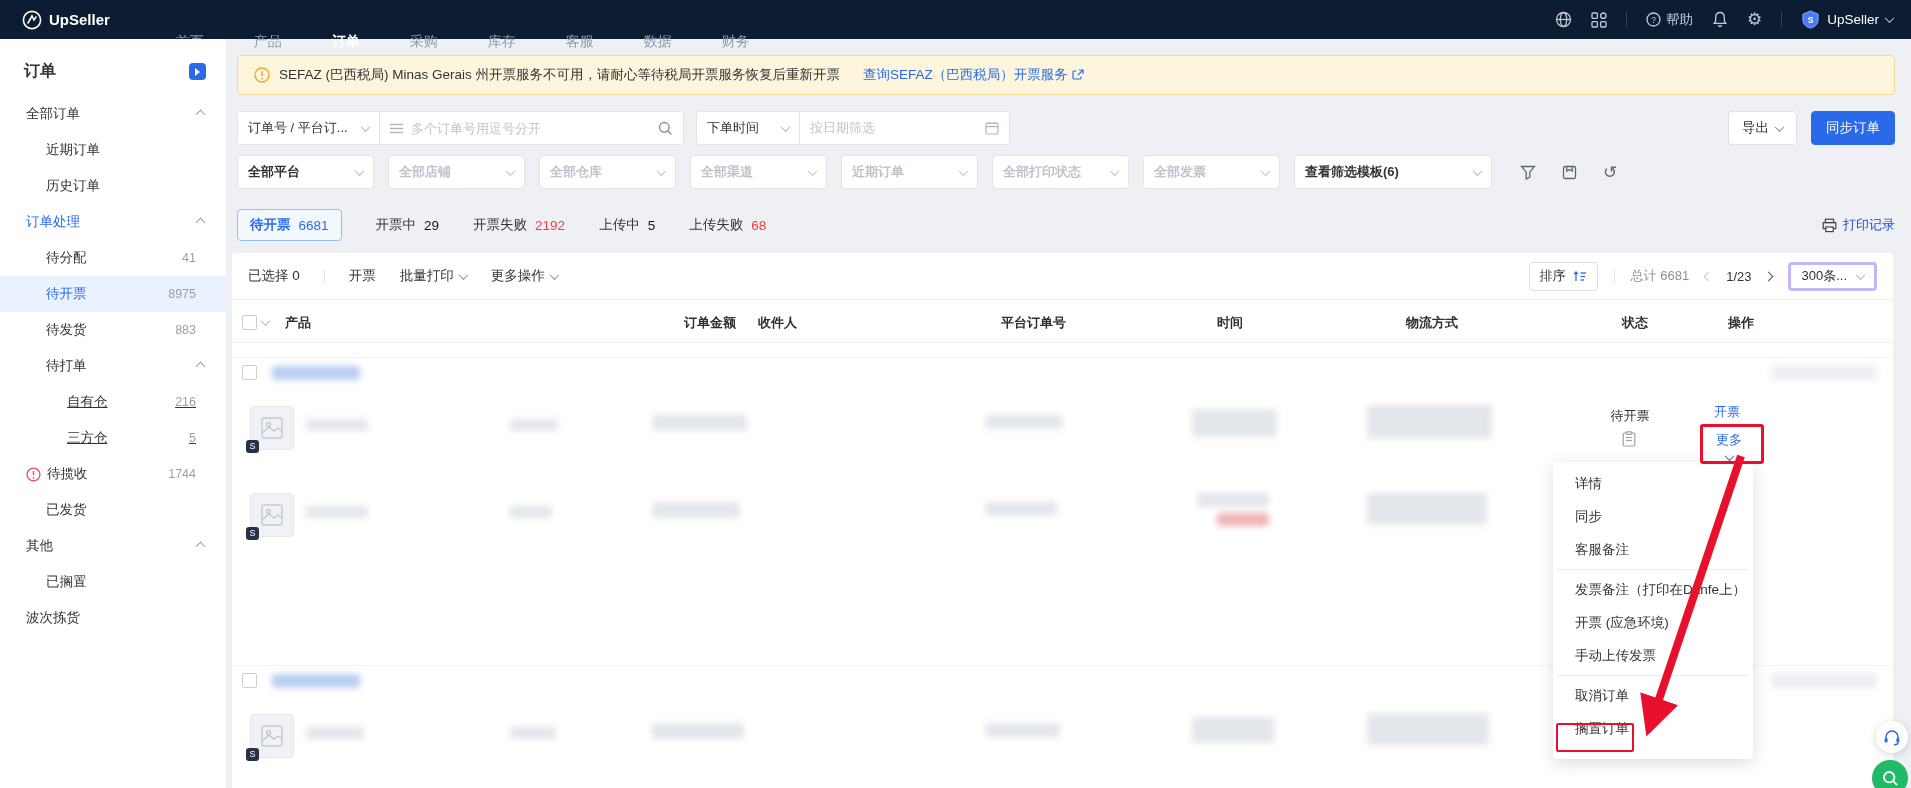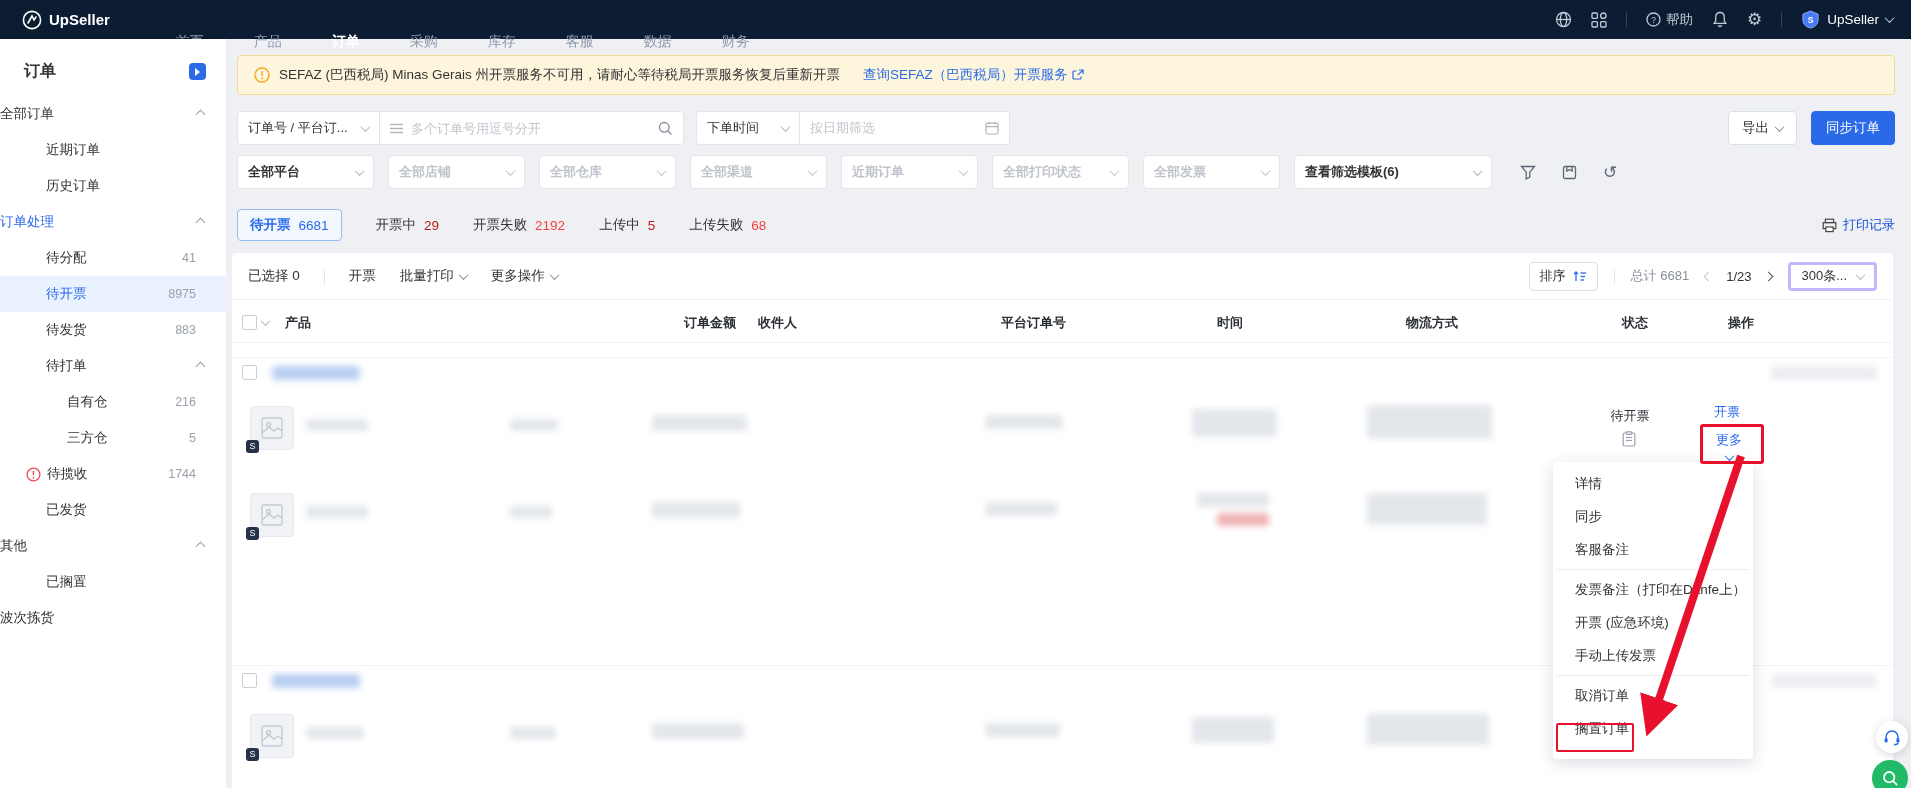--- a/index.html
+++ b/index.html
@@ -31,23 +31,23 @@
   .sidebar { position:absolute; left:0; top:39px; width:226px; height:749px; background:#fff; }
   .sb-title { display:flex; align-items:center; justify-content:space-between;
               padding:22px 20px 14px 24px; font-size:16px; font-weight:bold; }
   .panel-toggle { width:17px; height:17px; background:#2a6ae9; border-radius:4px; position:relative; cursor:pointer;}
   .panel-toggle:before { content:""; position:absolute; left:6px; top:4.5px; border-left:5px solid #fff;
               border-top:4px solid transparent; border-bottom:4px solid transparent; }
   .sb-item { height:36px; display:flex; align-items:center; padding-right:20px; cursor:pointer; position:relative; }
   .sb-item .lbl { font-size:13.5px; }
   .sb-item .cnt { margin-left:auto; color:#9aa0ab; font-size:12.5px; padding-right:10px; }
   .sb-item .chev { color:#9aa0ab; margin-left:auto; margin-right:2px; }
-  .sb-item.group { }
+  .sb-item.group { padding-left:26px; }
   .sb-item.l1 { padding-left:46px; }
-  .sb-item.l2 { padding-left:67px; }
+  .sb-item.l2 { padding-left:67px;text-decoration:underline; }
   .sb-item.blue .lbl { color:#2a6ae9; }
   .sb-item.active { background:#e9f2fe; }
   .sb-item.active .lbl { color:#2a6ae9; }
   .sb-item.withicon { padding-left:26px; }
   .sb-item.withicon .lbl { margin-left:6px; }
 
   
   .main { position:absolute; left:226px; top:39px; width:1685px; height:749px; }
   .banner { position:absolute; left:11px; top:16px; width:1658px; height:40px; background:#fdf6dd;
             border:1px solid #f3dc91; border-radius:4px; display:flex; align-items:center;
@@ -77,21 +77,21 @@
   .f-select { width:137px; height:34px; background:#fff; border:1px solid #e2e4e8; border-radius:4px;
               display:flex; align-items:center; justify-content:space-between; padding:0 10px;
               color:#bfc3cb; cursor:pointer;font-weight:bold; }
   .f-select.dark { color:#333; }
   .f-select.wide { width:198px; }
   .f-icons { display:flex; gap:26px; margin-left:14px; color:#5f6672; align-items:center; }
   .f-icons .icon { cursor:pointer; }
 
   .tabsrow { position:absolute; left:11px; top:169px; width:1658px; height:34px; display:flex; align-items:center; }
   .tab { display:flex; gap:8px; align-items:center; font-size:13.5px; margin-right:34px; cursor:pointer; }
-  .tab .n { color:#b91c1c; }
+  .tab .n { color:#0f172a; }
   .tab .n.red { color:#f53f3f; }
   .tab.active { border:1px solid #94bdf7; background:#f3f8ff; border-radius:4px; padding:6px 12px;
                 color:#2a6ae9; font-weight:bold; }
   .tab.active .n { color:#2a6ae9; font-weight:normal; }
   .print-record { margin-left:auto; display:flex; align-items:center; gap:6px; color:#1d4ed8; cursor:pointer; }
 
   
   .card { position:absolute; left:6px; top:214px; width:1661px; height:535px; background:#fff;
           border-radius:4px 4px 0 0; }
   .toolbar { position:absolute; left:0; top:0; width:100%; height:46px; display:flex; align-items:center;

